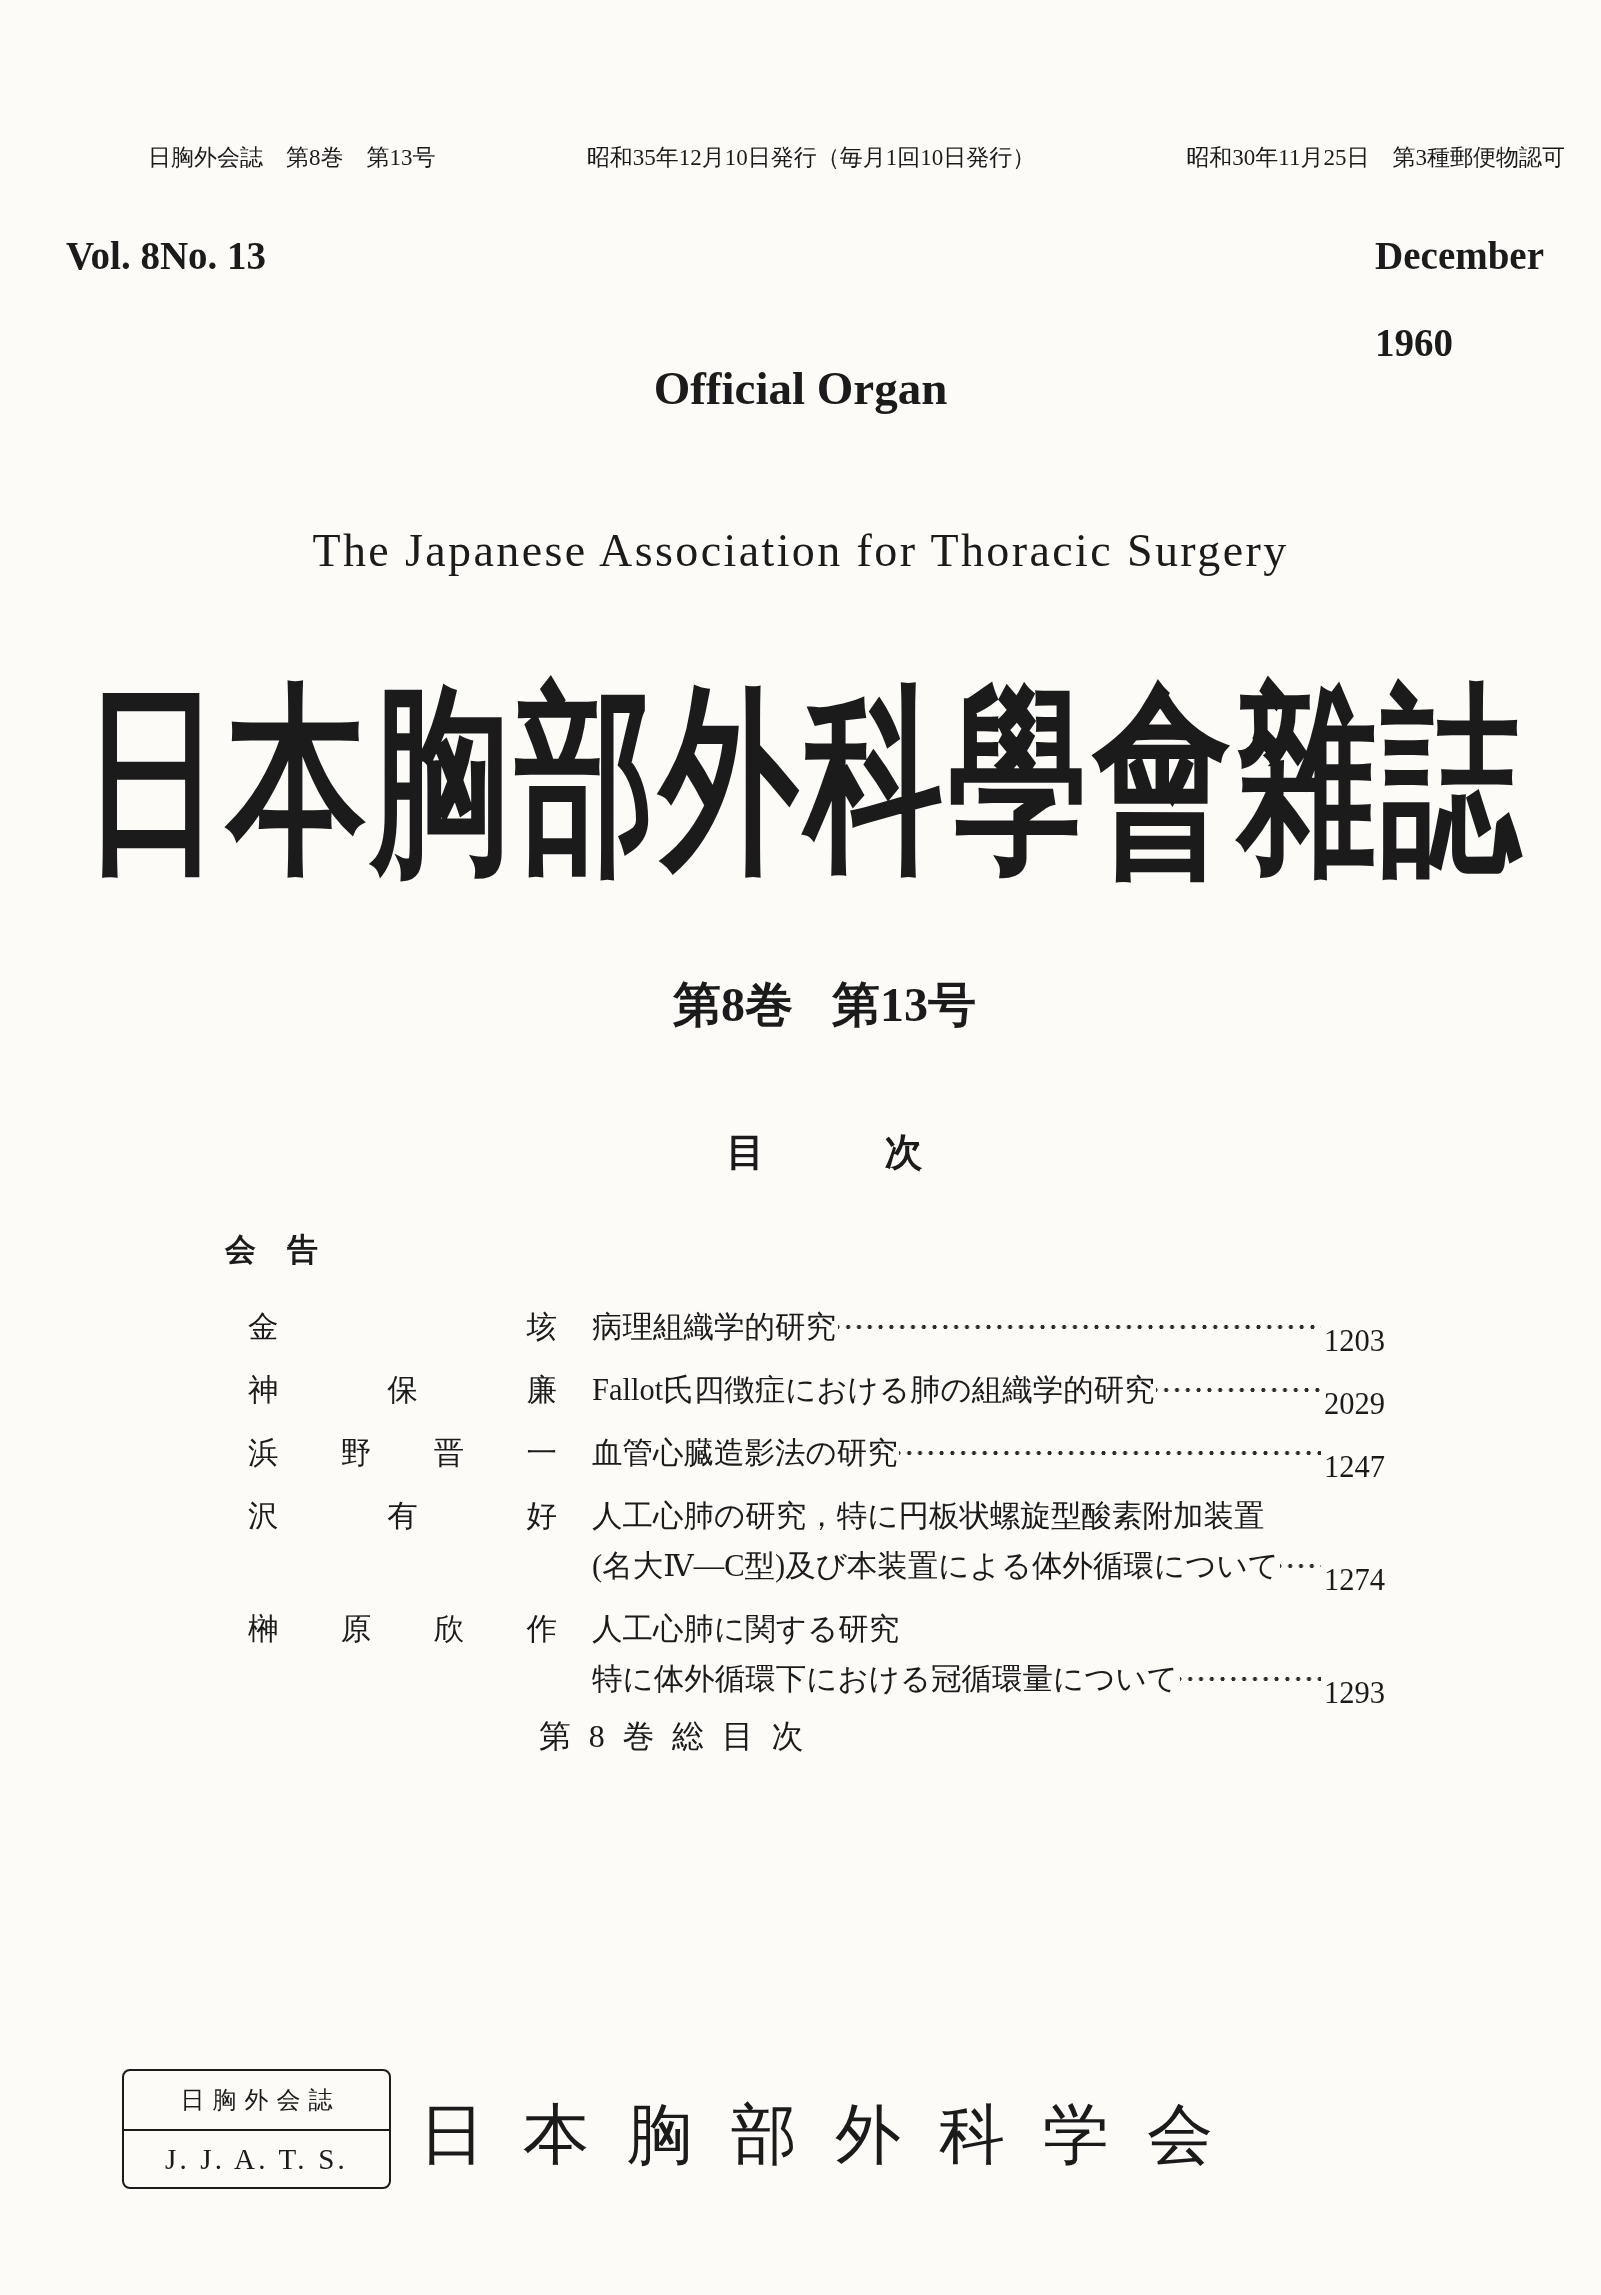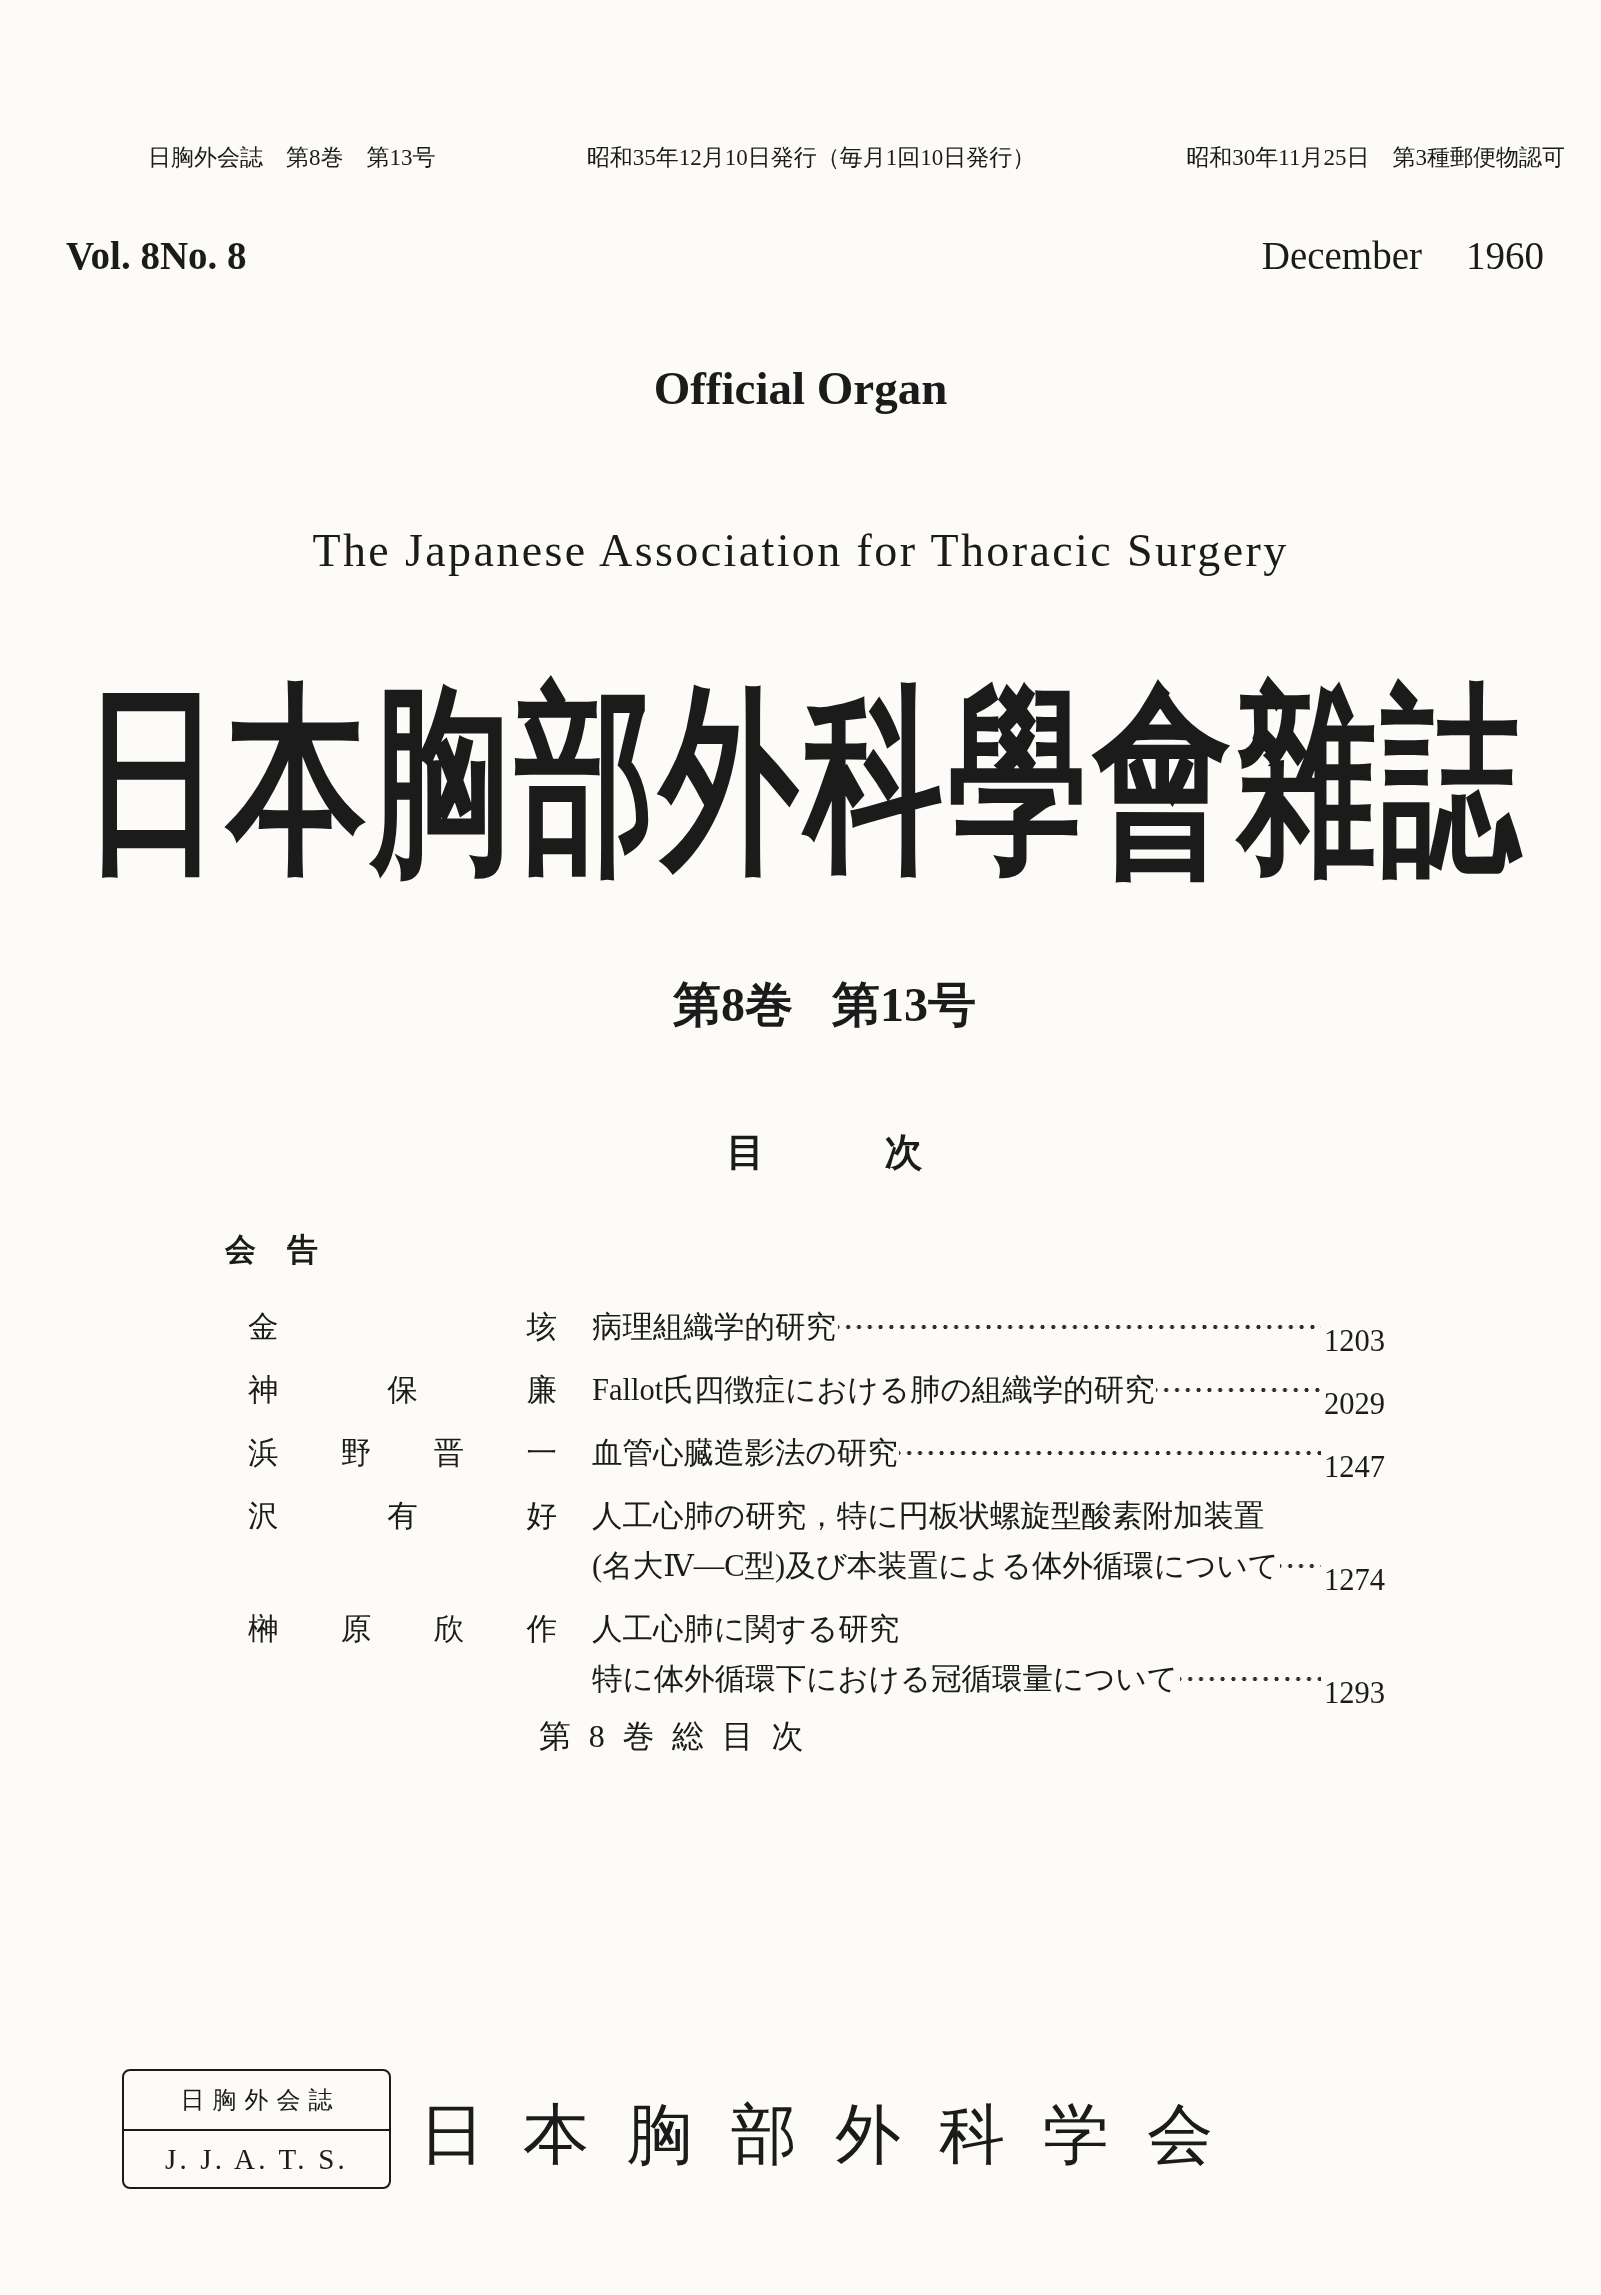--- a/index.html
+++ b/index.html
@@ -19,21 +19,21 @@
     display:flex; justify-content:space-between; align-items:baseline;
     font-size:23px; line-height:1.2; white-space:nowrap;
   }
   
   .issue-row{
     position:absolute; top:235px; left:66px; right:57px;
     display:flex; justify-content:space-between; align-items:baseline;
     font-size:39px; line-height:1.1;
   }
   .issue-left{display:flex; font-weight:700;}
-  .issue-right{display:flex; gap:44px; font-weight:400;}
+  .issue-right{display:flex; gap:44px; font-weight:700;flex-direction:column;}
   
   .organ-label{
     position:absolute; top:363px; left:0; width:100%;
     text-align:center; font-size:47px; line-height:1.1;font-weight:bold;
   }
   .assoc-name{
     position:absolute; top:491px; left:0; width:100%;
     text-align:center; font-size:46px; letter-spacing:2.4px; line-height:1.1;margin-top:35px;
   }
   
@@ -109,21 +109,21 @@
 
   <div class="masthead">
     <span>日胸外会誌　第8巻　第13号</span>
     <span>昭和35年12月10日発行（毎月1回10日発行）</span>
     <span>昭和30年11月25日　第3種郵便物認可</span>
   </div>
 
   <div class="issue-row">
     <span class="issue-left">
       <span>Vol. 8</span>
-      <span>No. 8</span>
+      <span>No. 13</span>
     </span>
     <span class="issue-right">
       <span>December</span>
       <span>1960</span>
     </span>
   </div>
 
   <div class="organ-label">Official Organ</div>
   <div class="assoc-name">The Japanese Association for Thoracic Surgery</div>
 

